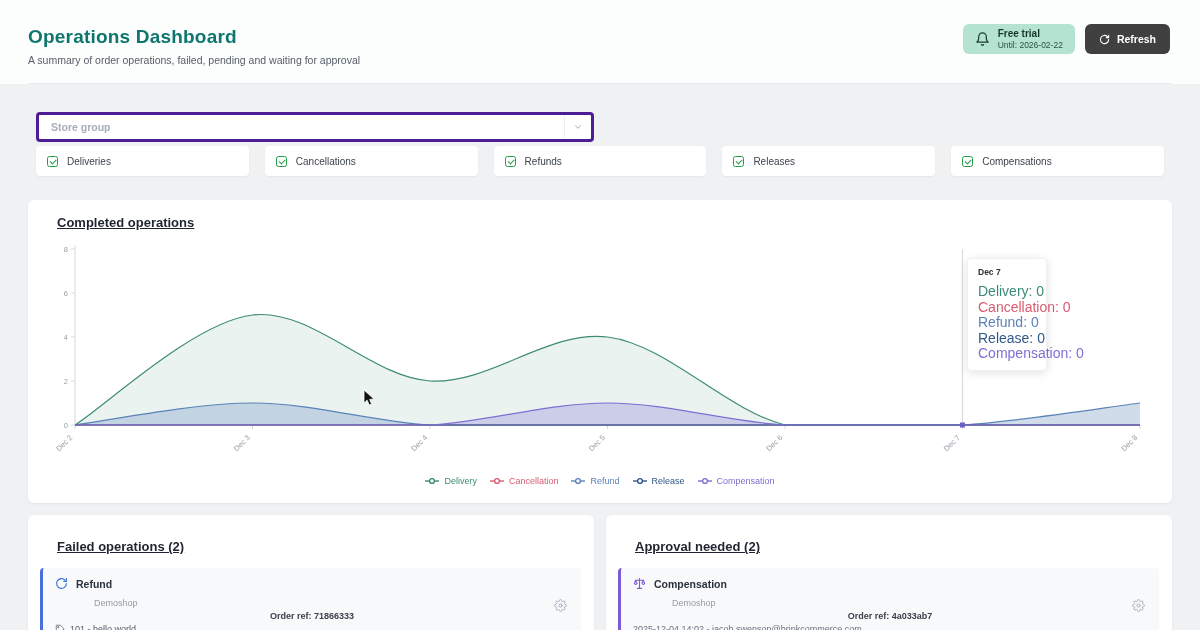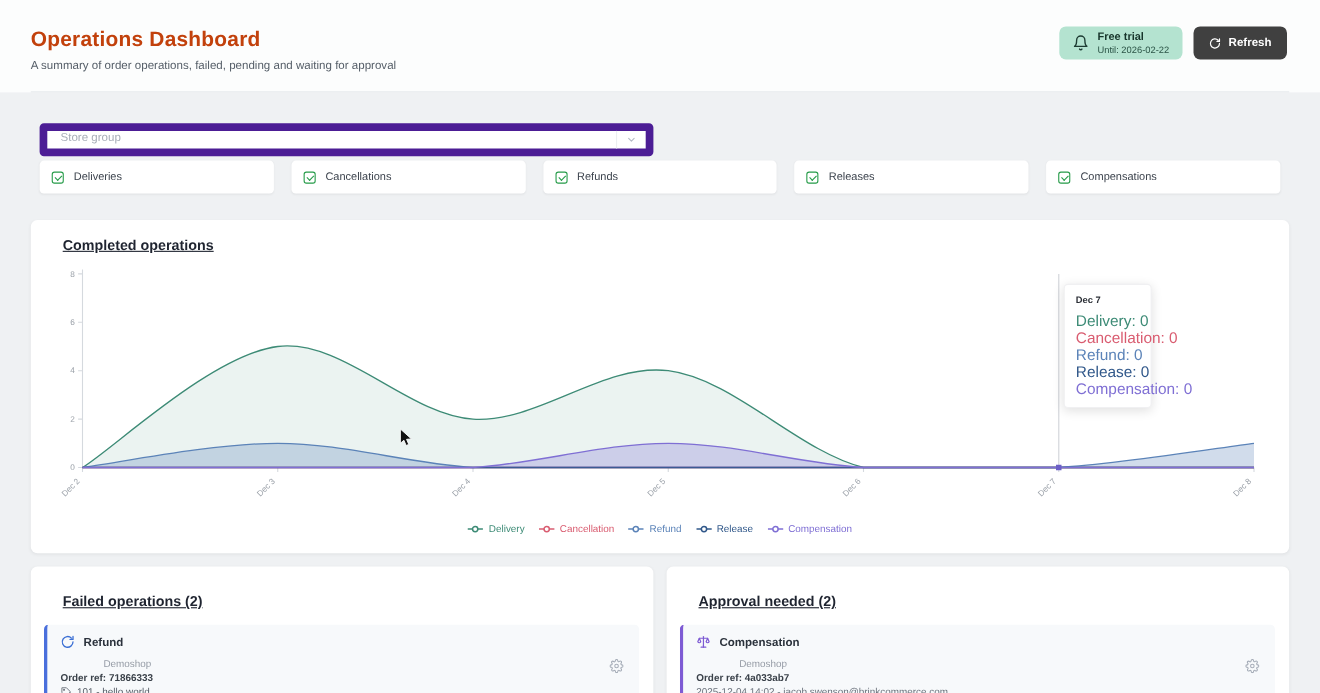--- a/index.html
+++ b/index.html
@@ -2,31 +2,31 @@
 <html><head>
 <meta charset="utf-8">
 <style>
   * { margin:0; padding:0; box-sizing:border-box; }
   html,body { width:1200px; height:630px; overflow:hidden; }
   body { font-family:"Liberation Sans", sans-serif; background:#eff1f3; position:relative; }
 
   
   .header { position:absolute; top:0; left:0; width:1200px; height:84px; background:#fcfdfd; }
   .header-divider { position:absolute; top:83px; left:28px; right:28px; height:1px; background:#e6e8eb; }
-  .page-title { position:absolute; top:26px; left:28px; font-size:19px; font-weight:bold; color:#c2410c; letter-spacing:.2px; }
+  .page-title { position:absolute; top:26px; left:28px; font-size:19px; font-weight:bold; color:#0f766e; letter-spacing:.2px; }
   .page-subtitle { position:absolute; top:54px; left:28px; font-size:10.5px; color:#555e68; }
   .header-right { position:absolute; top:24px; right:30px; display:flex; gap:10px; align-items:stretch; }
   .trial-badge { background:#b4e3d0; border-radius:6px; padding:4px 12px; display:flex; align-items:center; gap:8px; }
   .trial-badge .tb-label { font-size:10px; font-weight:bold; color:#17352b; }
   .trial-badge .tb-until { font-size:8.5px; color:#2c5547; margin-top:1px; }
   .refresh-btn { background:#404040; border:none; color:#fff; border-radius:6px; padding:0 14px; display:flex; align-items:center; gap:7px; font-size:10.5px; font-weight:bold; font-family:inherit; cursor:pointer; }
 
   
   .selects-row { position:absolute; top:112px; left:36px; right:36px; display:flex; gap:7px; }
-  .select { height:30px; background:#fff; border:7px solid #4c1d95; border-radius:4px; display:flex; align-items:flex-start; padding-left:12px; position:relative; cursor:pointer; }
+  .select { height:30px; background:#fff; border:3px solid #4c1d95; border-radius:4px; display:flex; align-items:center; padding-left:12px; position:relative; cursor:pointer;font-weight:bold; }
   .select.first { width:558px; }
   .select.second { flex:1; }
   .select .ph { font-size:10.5px; color:#a8aeb8; }
   .sel-right { position:absolute; right:0; top:0; bottom:0; width:27px; display:flex; align-items:center; justify-content:center; border-left:1px solid #eceef1; color:#b6bcc6; }
   .checks-row { position:absolute; top:146px; left:36px; right:36px; display:flex; gap:16px; }
   .check-card { flex:1; height:30px; background:#fff; border-radius:4px; box-shadow:0 1px 2px rgba(0,0,0,.05); display:flex; align-items:center; gap:9px; padding:0 11px; cursor:pointer; }
   .cb { width:11px; height:11px; border:1.5px solid #259b48; border-radius:2.5px; position:relative; background:#fff; flex:none; }
   .cb::after { content:""; position:absolute; left:2px; top:2.3px; width:5px; height:2.6px; border-left:1.6px solid #259b48; border-bottom:1.6px solid #259b48; transform:rotate(-45deg); }
   .check-label { font-size:10px; color:#3c434d; }
 
@@ -44,21 +44,21 @@
   .bottom-card { position:absolute; top:515px; width:566px; height:130px; background:#fff; border-radius:6px 6px 0 0; box-shadow:0 1px 3px rgba(0,0,0,.05); }
   .bottom-card.left { left:28px; }
   .bottom-card.right { left:606px; }
   .bottom-card .card-title { top:24px; }
   .op-item { position:absolute; top:53px; left:12px; right:13px; height:75px; background:#f7f9fb; border-radius:4px; padding:9px 12px; cursor:pointer; }
   .op-item.blue { border-left:3px solid #4a6fdc; }
   .op-item.purple { border-left:3px solid #7e5bd4; }
   .op-head { display:flex; align-items:center; gap:8px; }
   .op-type { font-size:10.5px; font-weight:bold; color:#2b323c; }
   .op-shop { font-size:9px; color:#969ca6; margin-top:8px;padding-left:39px; }
-  .op-ref { font-size:9px; font-weight:bold; color:#3a4149; margin-top:3px; }
+  .op-ref { font-size:9px; font-weight:bold; color:#3a4149; margin-top:3px;text-align:center; }
   .op-note { display:flex; align-items:center; gap:5px; font-size:9px; color:#555c66; margin-top:3px; }
   .op-meta { font-size:9px; color:#6b727c; margin-top:3px; }
   .gear { position:absolute; right:14px; top:31px; width:13px; height:13px; color:#a6adb8; cursor:pointer; }
 
   .cursor { position:absolute; left:363px; top:389px; width:12px; height:18px; z-index:50; pointer-events:none; }
   svg { display:block; }
 </style>
 </head>
 <body>
 

